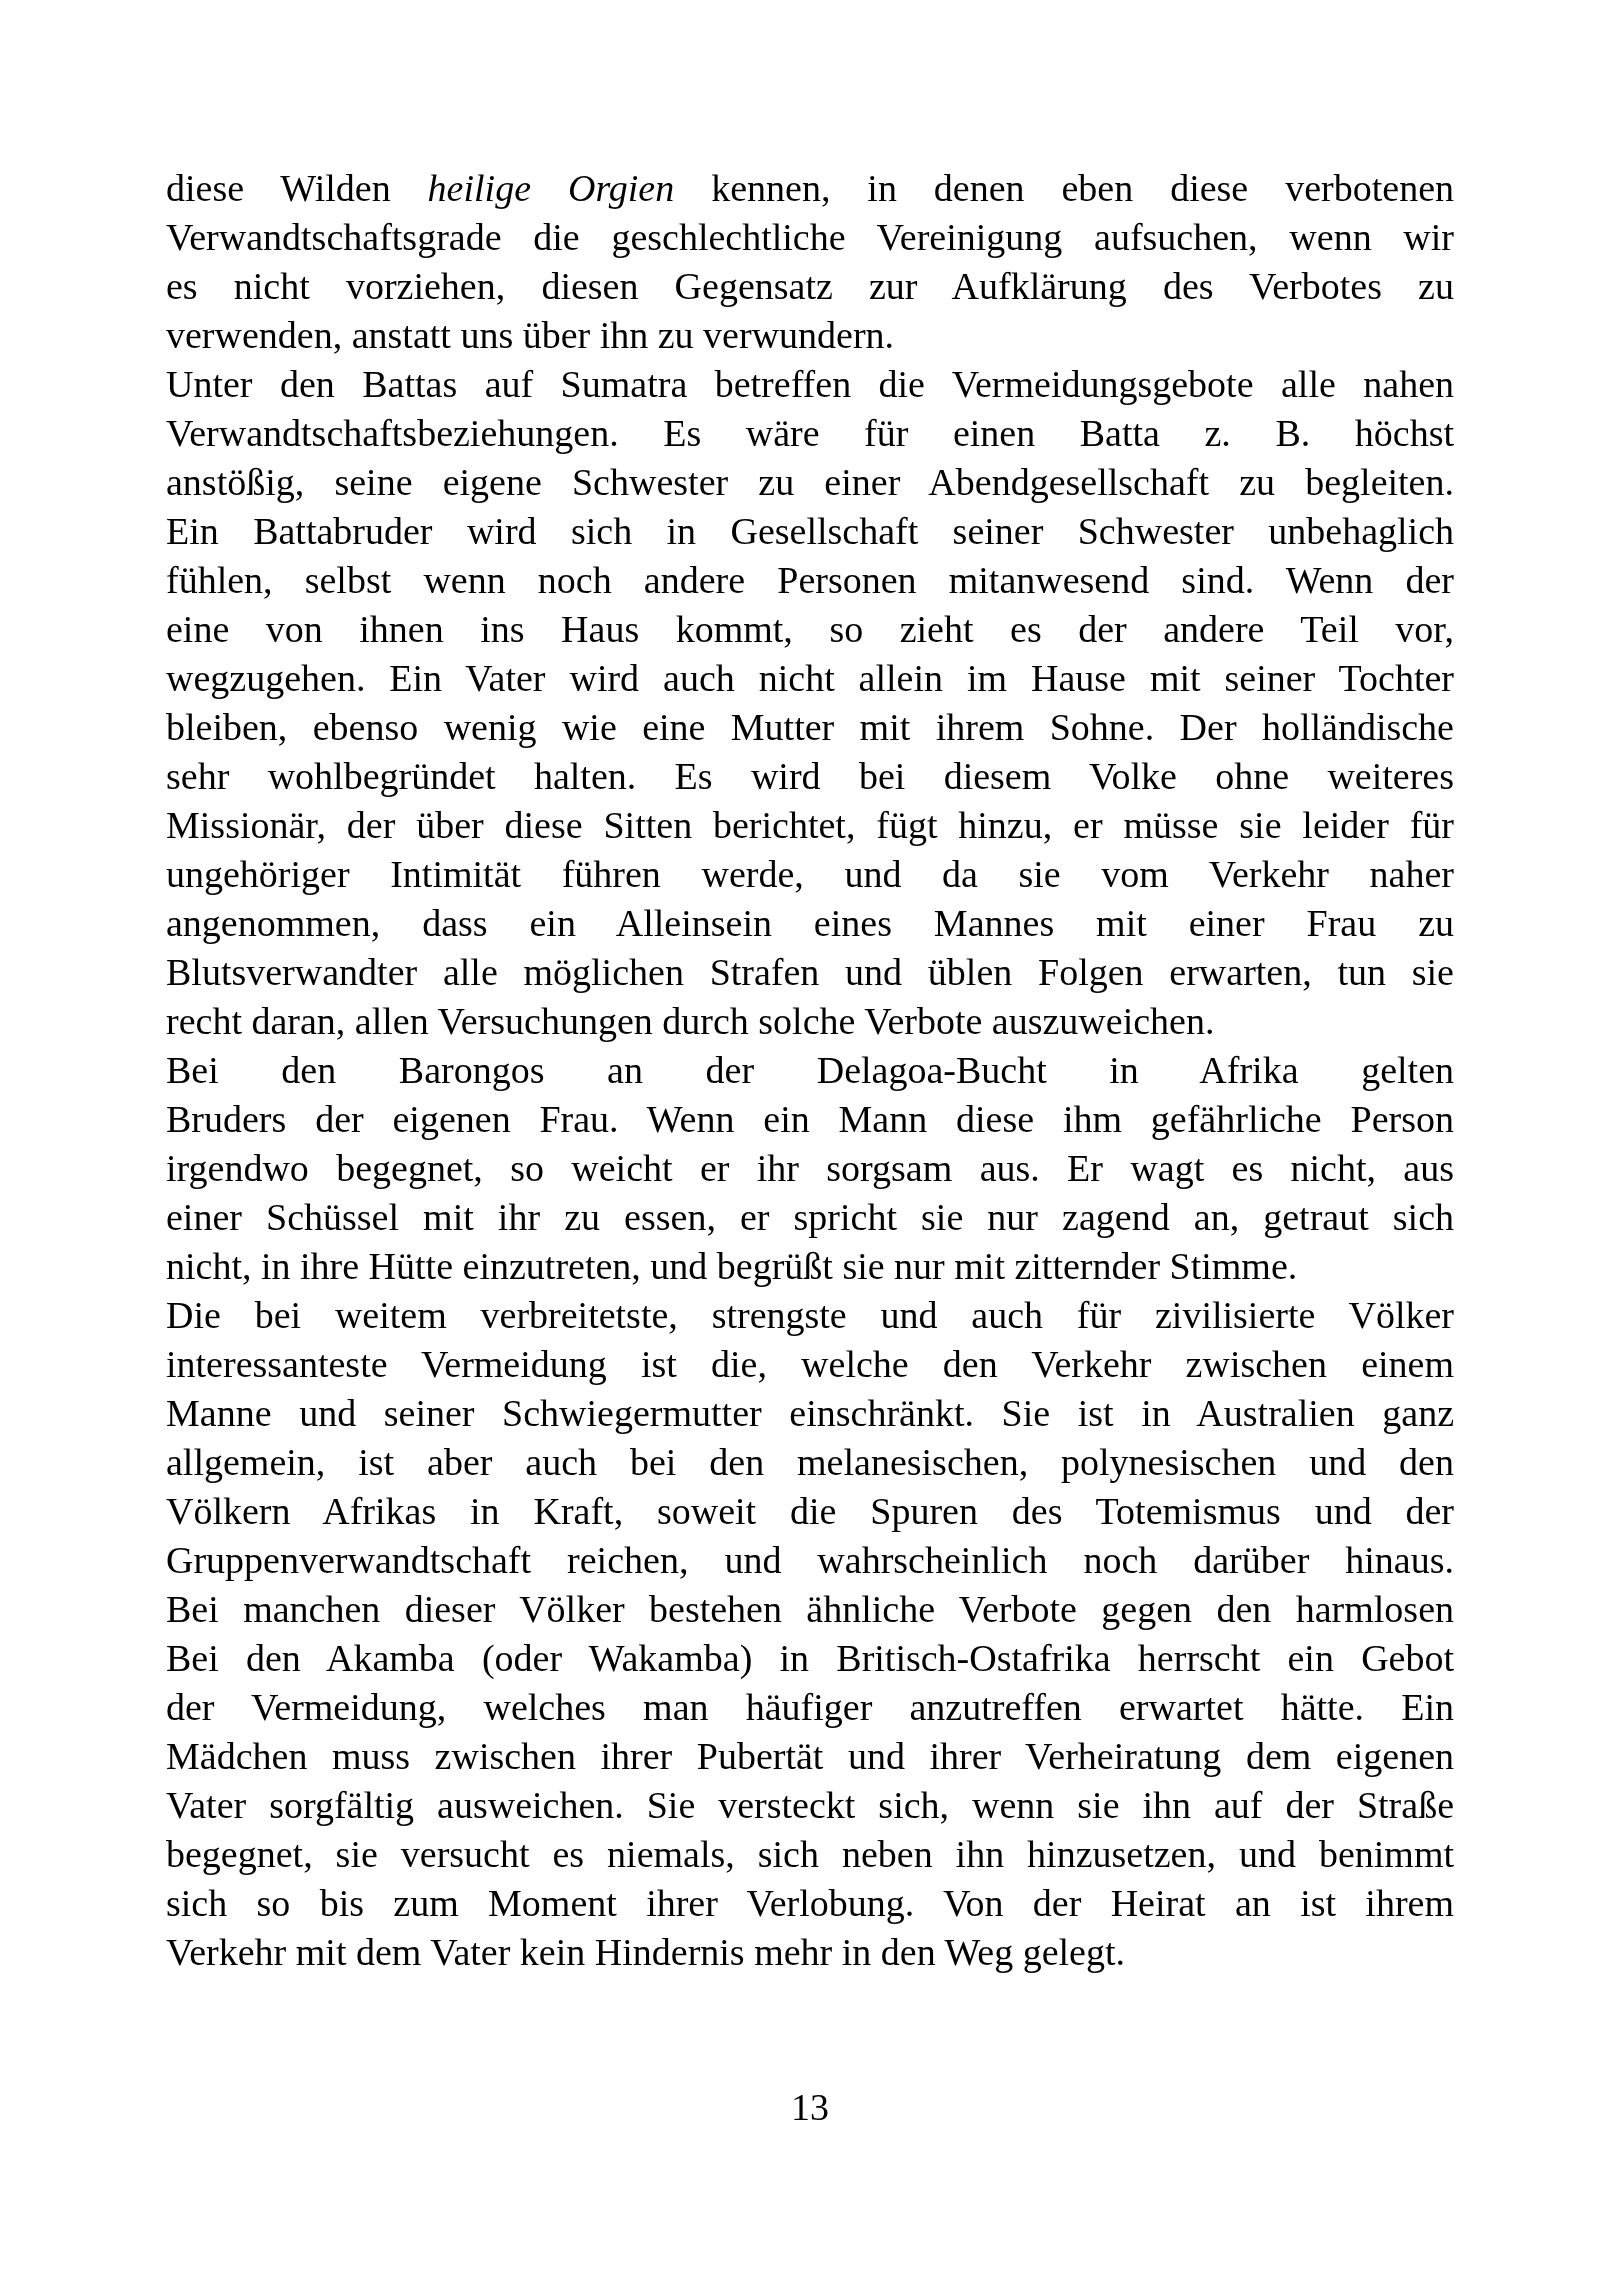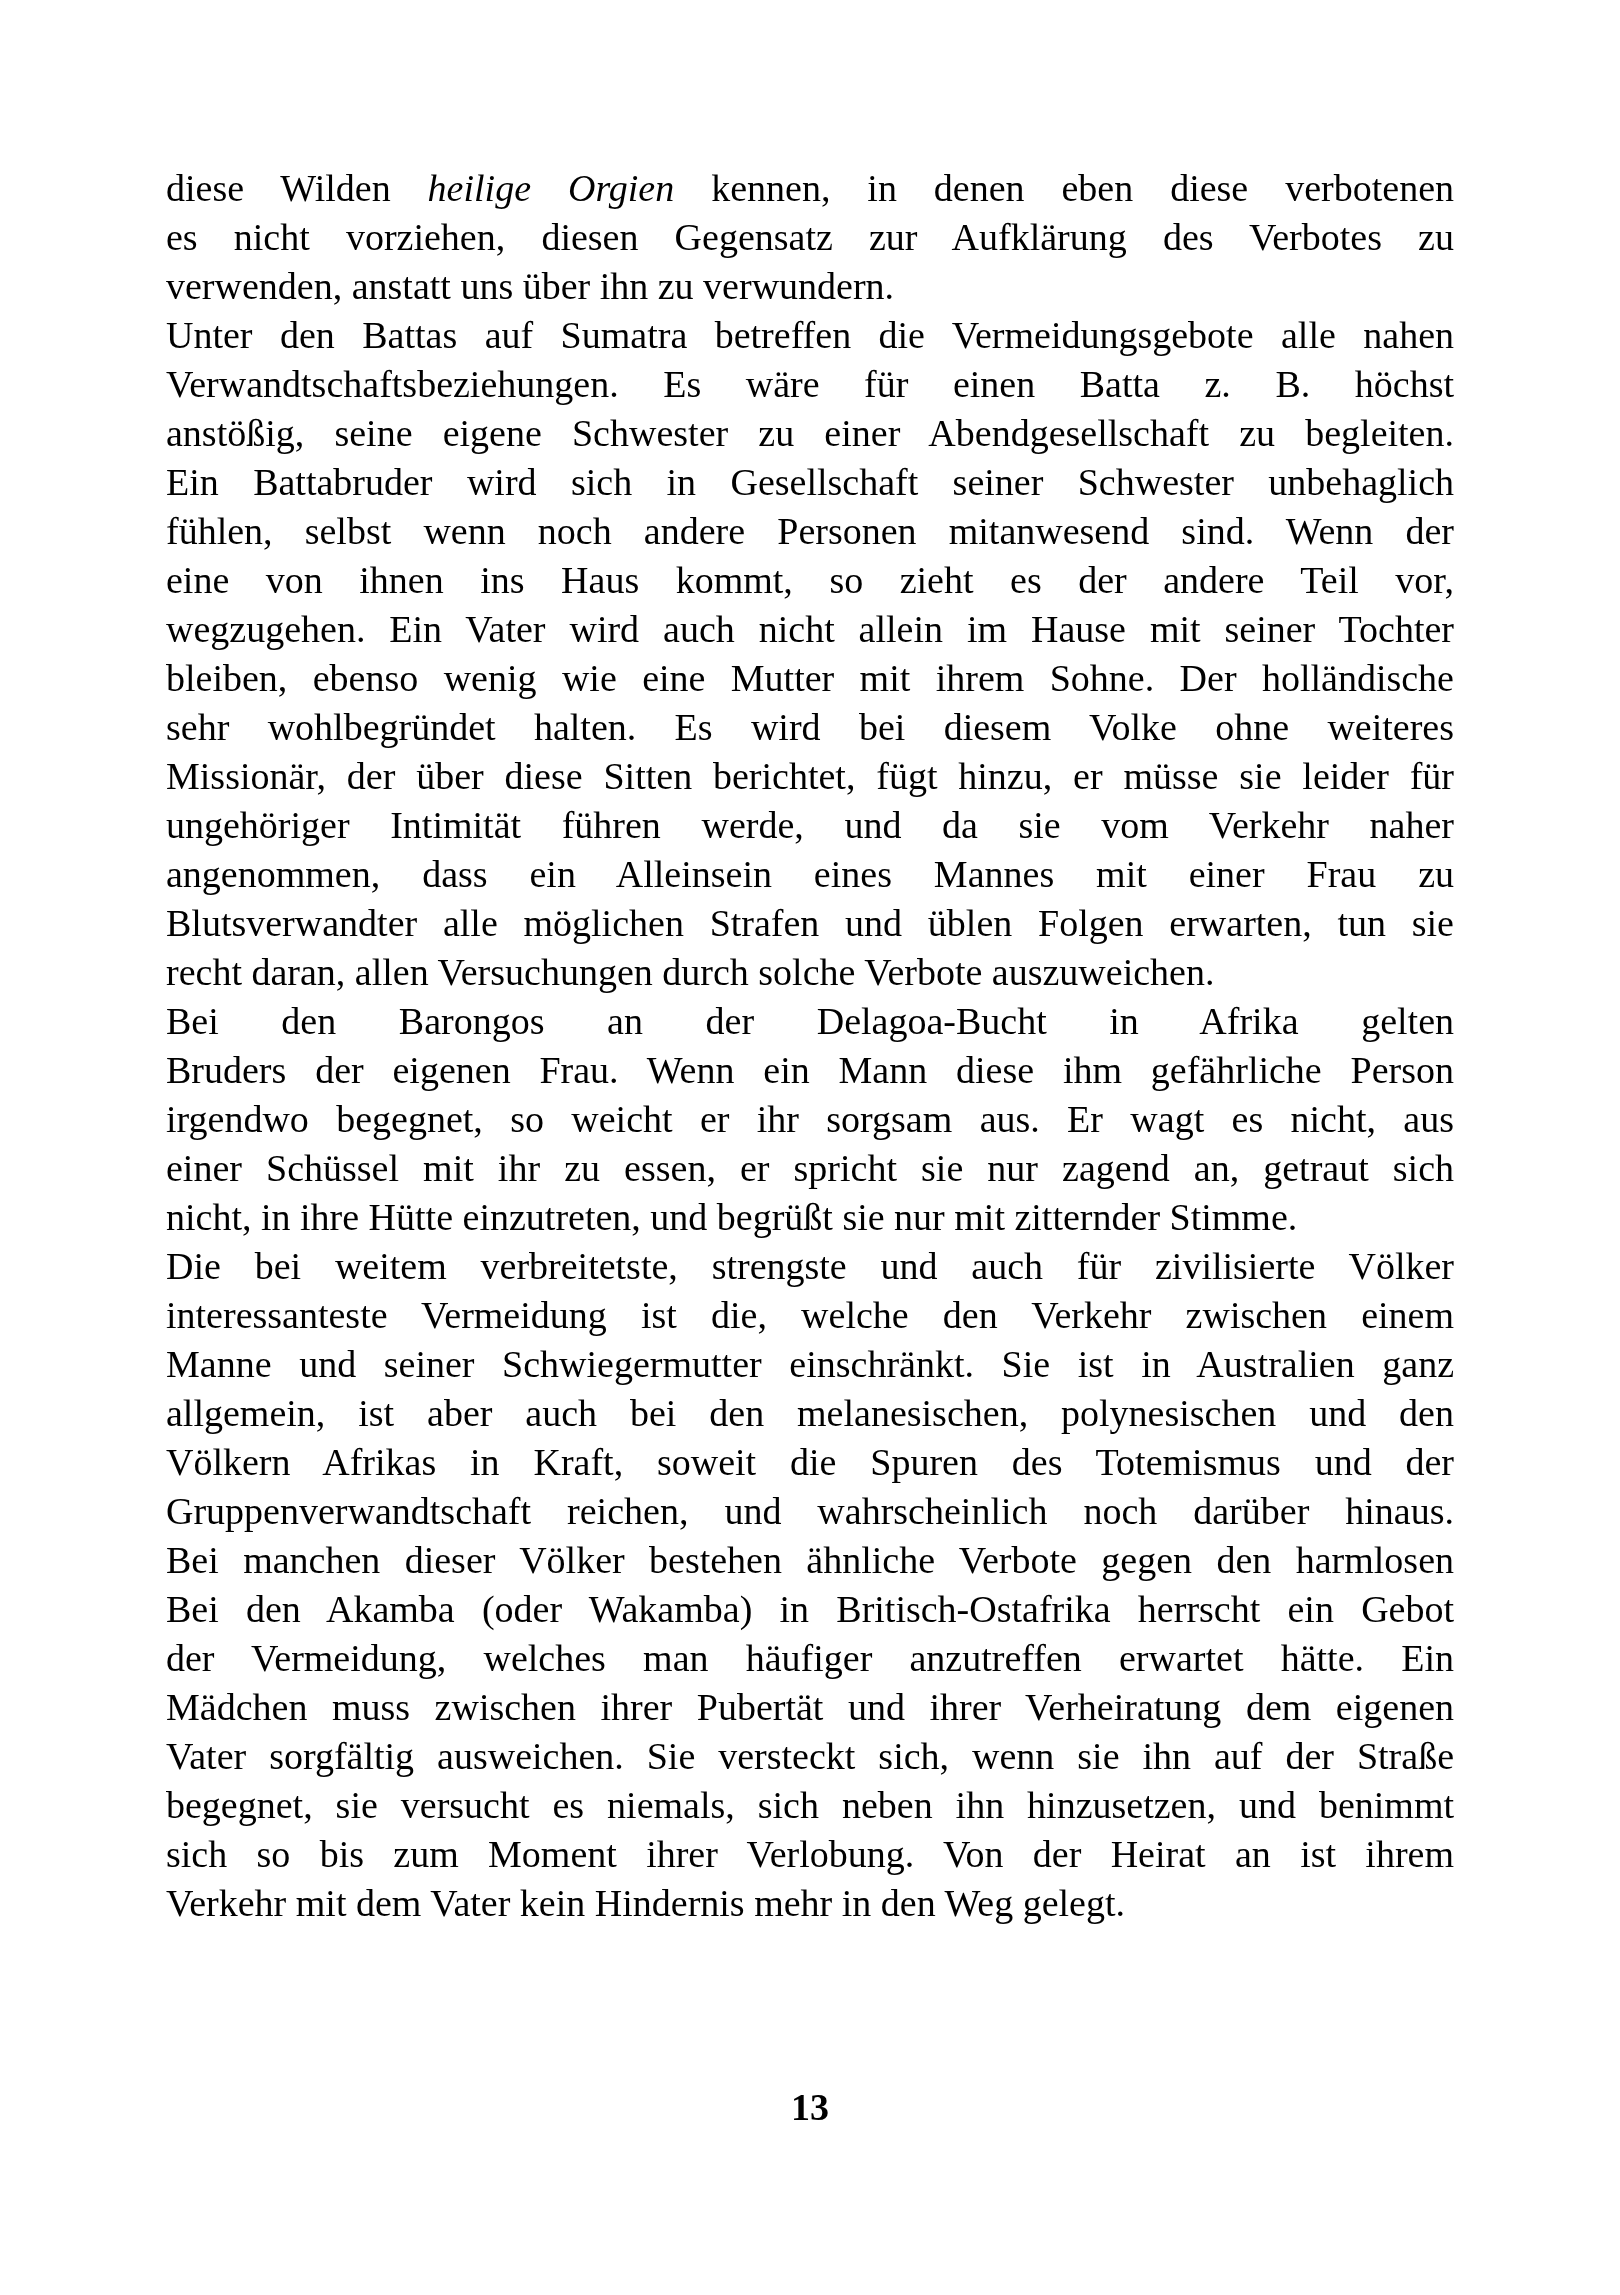--- a/index.html
+++ b/index.html
@@ -45,30 +45,30 @@
     font-style: italic;
   }
   .page-number {
     position: absolute;
     left: 0;
     width: 1620px;
     top: 2083px;
     text-align: center;
     font-size: 38px;
     line-height: 49px;
-    font-weight: bold;
   }
 </style>
 </head>
 <body>
 
 <div class="page">
   <div class="text-block" id="text-block">
       <div>
         <span class="line"><span>diese Wilden </span><em>heilige Orgien</em><span> kennen, in denen eben diese verbotenen</span></span>
+        <span class="line"><span>Verwandtschaftsgrade die geschlechtliche Vereinigung aufsuchen, wenn wir</span></span>
         <span class="line"><span>es nicht vorziehen, diesen Gegensatz zur Aufklärung des Verbotes zu</span></span>
         <span class="line last"><span>verwenden, anstatt uns über ihn zu verwundern.</span></span>
       </div>
       <div>
         <span class="line"><span>Unter den Battas auf Sumatra betreffen die Vermeidungsgebote alle nahen</span></span>
         <span class="line"><span>Verwandtschaftsbeziehungen. Es wäre für einen Batta z. B. höchst</span></span>
         <span class="line"><span>anstößig, seine eigene Schwester zu einer Abendgesellschaft zu begleiten.</span></span>
         <span class="line"><span>Ein Battabruder wird sich in Gesellschaft seiner Schwester unbehaglich</span></span>
         <span class="line"><span>fühlen, selbst wenn noch andere Personen mitanwesend sind. Wenn der</span></span>
         <span class="line"><span>eine von ihnen ins Haus kommt, so zieht es der andere Teil vor,</span></span>

